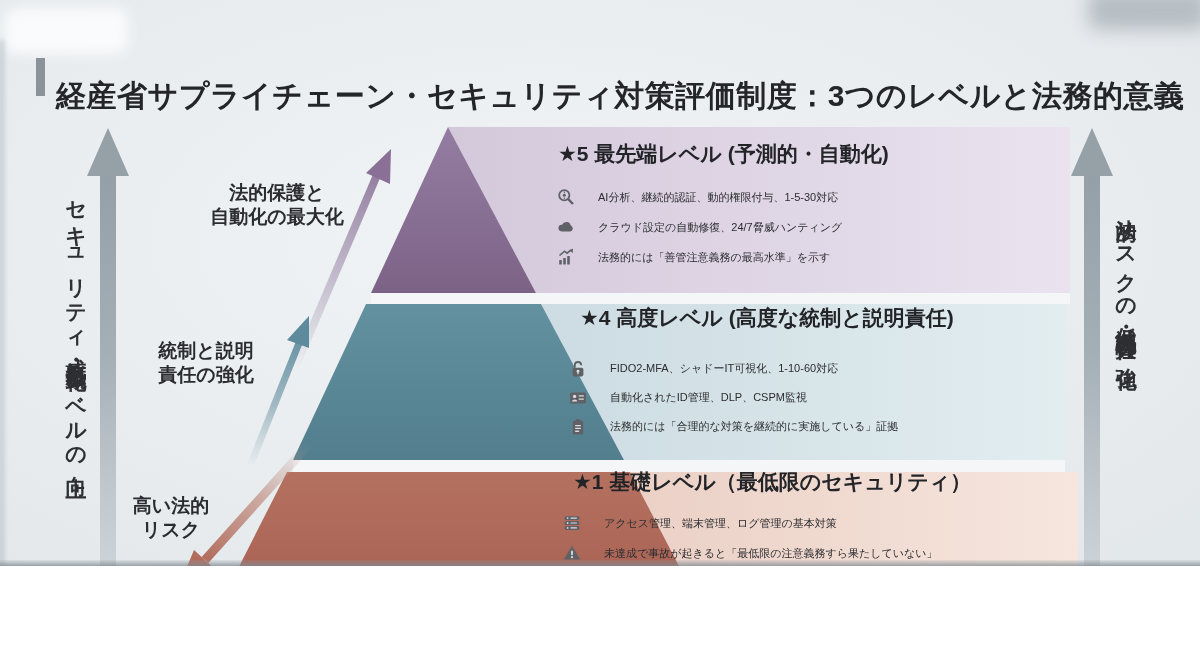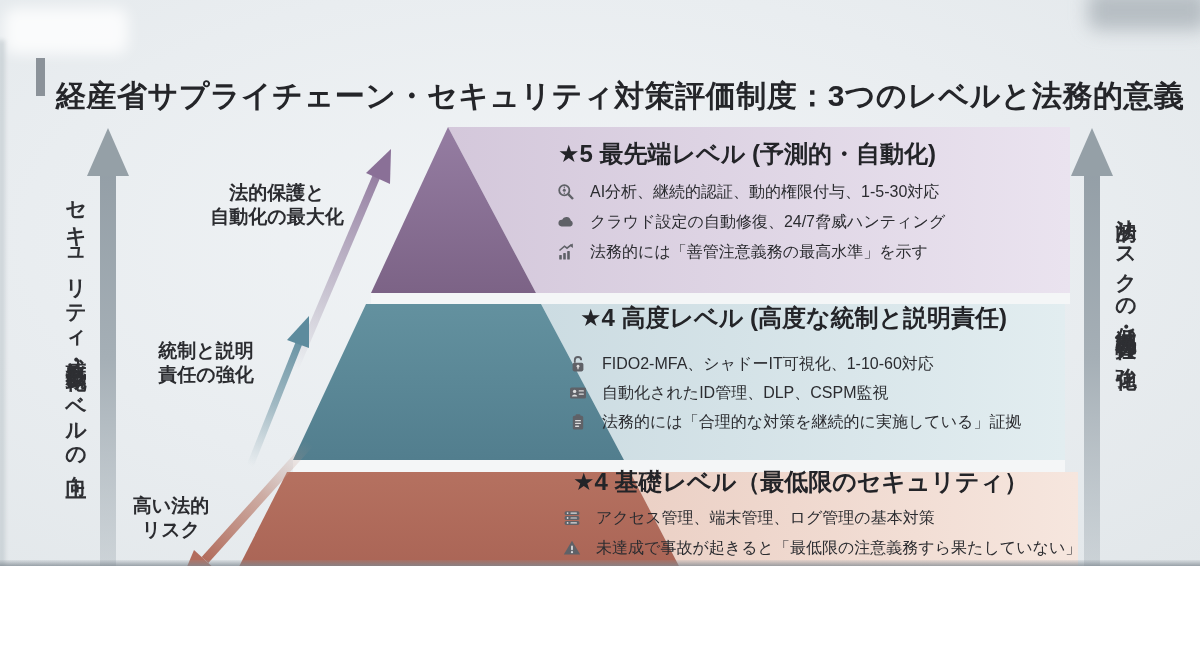--- a/index.html
+++ b/index.html
@@ -33,31 +33,31 @@
   .annot{
     position:absolute; width:170px; text-align:center; font-size:19px; font-weight:bold;
     color:#2b2c30; line-height:23.5px; white-space:nowrap;
   }
   .annot-top{left:192px; top:181px;}
   .annot-mid{left:121px; top:339px;}
   .annot-low{left:86px; top:494px;}
 
   .level{position:absolute;}
   .level h2{
-    margin:0; font-size:24px; font-weight:bold; color:#232428; line-height:32px; white-space:nowrap;
+    margin:0; font-size:21px; font-weight:bold; color:#232428; line-height:32px; white-space:nowrap;
   }
   .lv5{left:556px; top:138px;}
   .lv4{left:568px; top:302px;}
   .lv3{left:562px; top:466px;}
   .lv5 h2{margin-left:2px; margin-bottom:12px;}
   .lv4 h2{margin-left:12px; margin-bottom:20px;}
   .lv3 h2{margin-left:11px; margin-bottom:10px;}
   .row{
-    display:flex; gap:14px; height:30px;
-    font-size:16px; color:#2b2c30; white-space:nowrap;
+    display:flex; align-items:center; gap:22px; height:30px;
+    font-size:11px; color:#2b2c30; white-space:nowrap;
   }
   .lv4 .row{height:29px;}
   .row svg{flex-shrink:0;}
   .ic-f{fill:#5f6167;}
   .ic-s{stroke:#5f6167; fill:none;}
   .ic-w{fill:rgba(255,255,255,.78);}
 </style>
 </head>
 <body>
 
@@ -228,21 +228,21 @@
         <rect class="ic-f" x="7.6" y="2.2" width="4.8" height="3.2" rx="1"></rect>
         <rect class="ic-w" x="7" y="8" width="6" height="1.3" rx="0.65"></rect>
         <rect class="ic-w" x="7" y="10.8" width="6" height="1.3" rx="0.65"></rect>
         <rect class="ic-w" x="7" y="13.6" width="4.2" height="1.3" rx="0.65"></rect>
       </svg>
       <span>法務的には「合理的な対策を継続的に実施している」証拠</span>
     </div>
   </section>
 
   <section class="level lv3">
-    <h2>★4 基礎レベル（最低限のセキュリティ）</h2>
+    <h2>★1 基礎レベル（最低限のセキュリティ）</h2>
     <div class="row">
       <svg width="20" height="20" viewBox="0 0 20 20">
         <rect class="ic-f" x="2.6" y="3.2" width="14.8" height="3.9" rx="1.6"></rect>
         <rect class="ic-f" x="2.6" y="8.1" width="14.8" height="3.9" rx="1.6"></rect>
         <rect class="ic-f" x="2.6" y="13" width="14.8" height="3.9" rx="1.6"></rect>
         <circle class="ic-w" cx="5.6" cy="5.1" r="0.9"></circle>
           <rect class="ic-w" x="8.4" y="4.5" width="6.6" height="1.2" rx="0.6"></rect>
         <circle class="ic-w" cx="5.6" cy="10" r="0.9"></circle>
           <rect class="ic-w" x="8.4" y="9.4" width="6.6" height="1.2" rx="0.6"></rect>
         <circle class="ic-w" cx="5.6" cy="14.9" r="0.9"></circle>

